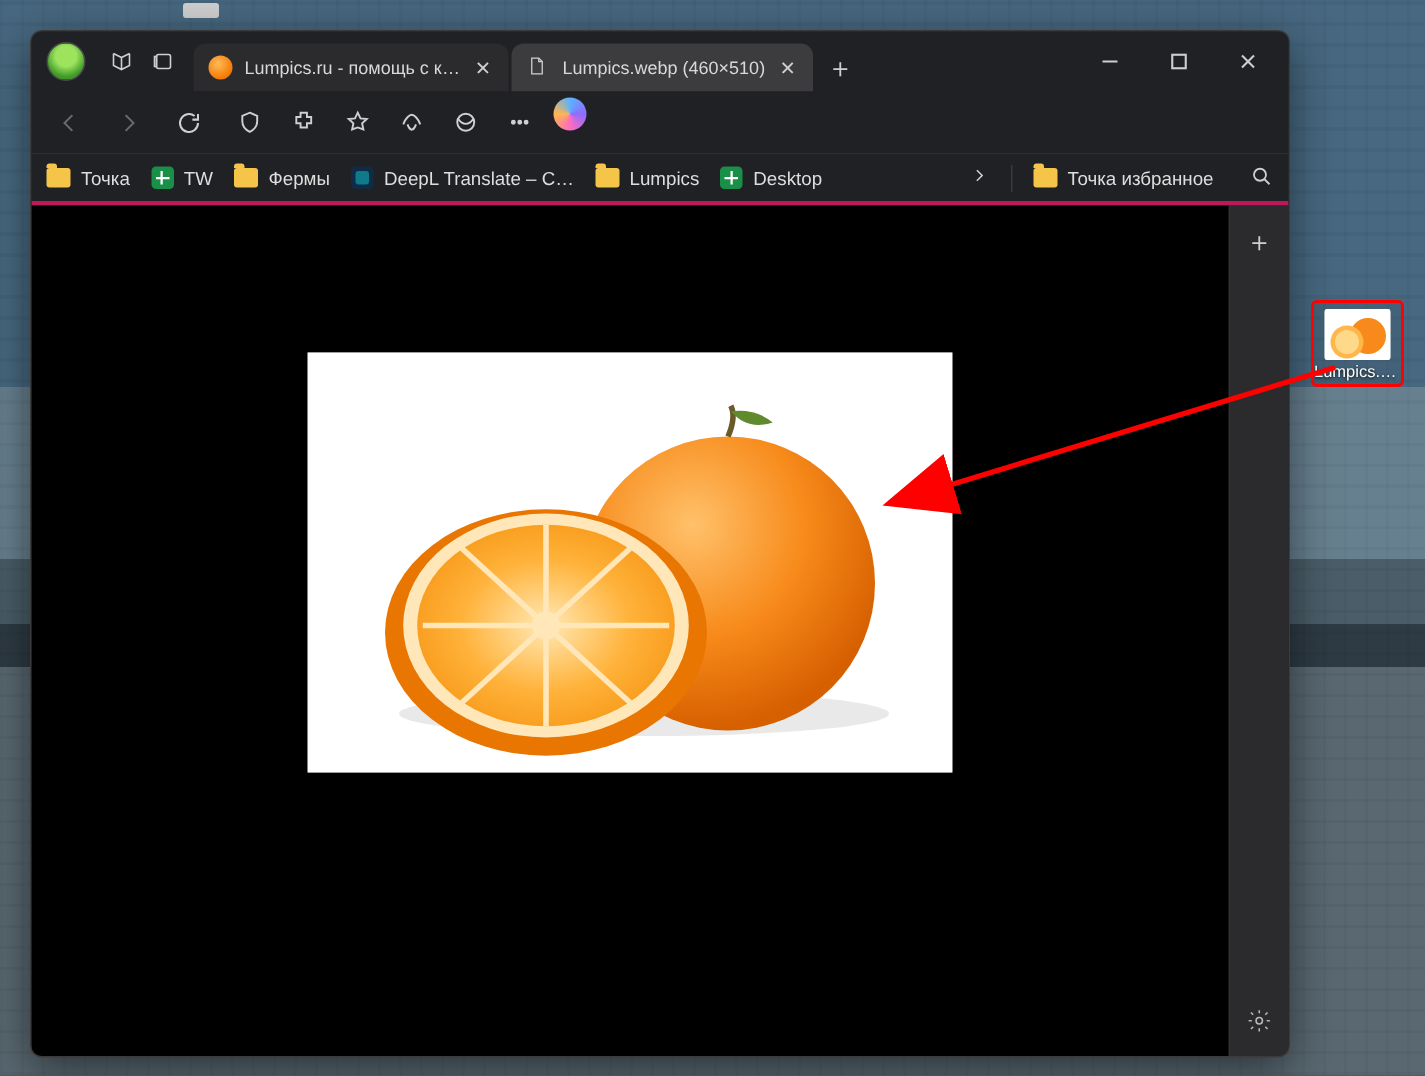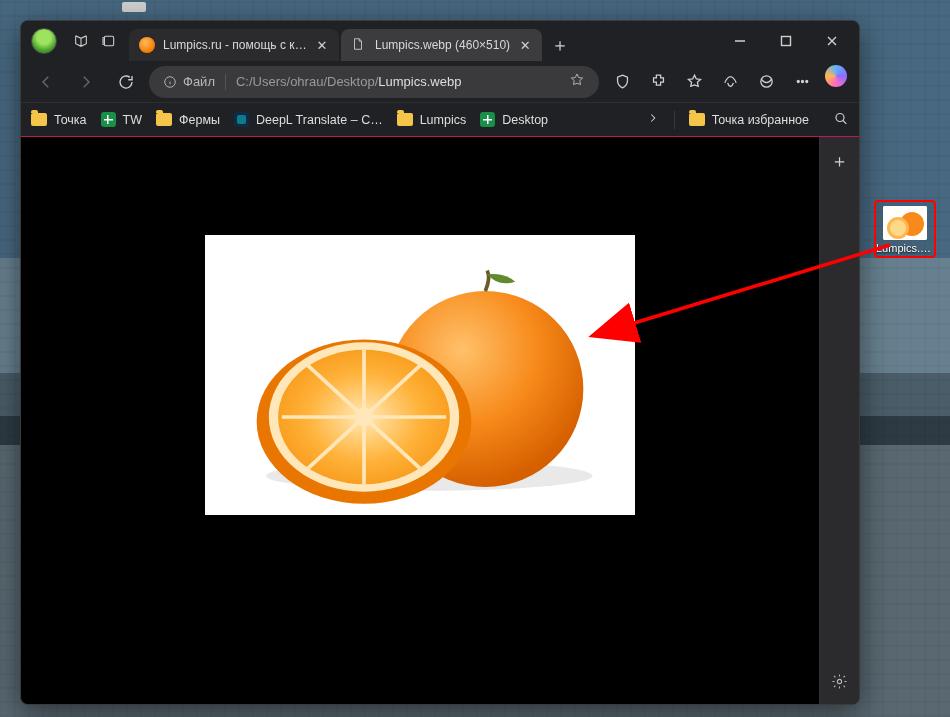--- a/index.html
+++ b/index.html
@@ -97,21 +97,21 @@
   .tool-icons .nav-btn svg{ width:17px; height:17px; }
   .copilot { width:22px; height:22px; border-radius:50%;
     background: conic-gradient(#5cb1ff, #8e6cff, #ff6cc0, #ffb64e, #5cb1ff);
     margin:0 4px;
   }
 
   
   .bookmarks {
     display:flex; align-items:center; gap:14px;
     height:34px; padding:0 10px;
-    background:#202124; border-bottom:1px solid #be185d;
+    background:#202124; border-bottom:3px solid #be185d;
     font-size:12.5px; color:#dedede;
   }
   .bookmarks .bm{ display:flex; align-items:center; gap:7px; white-space:nowrap;}
   .folder-icon{ width:16px; height:13px; background:#f5c54a; border-radius:2px; position:relative;}
   .folder-icon::before{ content:''; position:absolute; top:-3px; left:0; width:7px; height:3px; background:#f5c54a; border-radius:2px 2px 0 0;}
   .sheet-icon{ width:15px; height:15px; background:#1a8f47; border-radius:3px; display:flex; align-items:center; justify-content:center;}
   .sheet-icon::after{content:''; width:9px; height:9px; background:
      linear-gradient(#fff,#fff) center/9px 1.5px no-repeat,
      linear-gradient(#fff,#fff) center/1.5px 9px no-repeat;}
   .deepl-icon{ width:15px; height:15px; border-radius:3px; background:#0f2b46; position:relative;}
@@ -240,36 +240,20 @@
         <svg viewBox="0 0 24 24">
           <path d="M9 5l7 7-7 7"></path>
         </svg>
       </div>
     <div class="nav-btn">
         <svg viewBox="0 0 24 24">
           <path d="M20 12a8 8 0 1 1-3-6.2M20 4v5h-5"></path>
         </svg>
       </div>
 
-    <div class="address">
-      <span class="info-chip">
-        <svg viewBox="0 0 24 24">
-            <circle cx="12" cy="12" r="9"></circle>
-            <path d="M12 8v.01M12 11v5"></path>
-          </svg>
-        <span>Файл</span>
-      </span>
-      <span class="sep"></span>
-      <span class="path">
-        <span class="dim">C:/Users/ohrau/Desktop/</span><span>Lumpics.webp</span>
-      </span>
-      <span class="star"><svg viewBox="0 0 24 24">
-            <path d="M12 3l2.6 5.4 5.9.6-4.4 4 1.2 5.8L12 16.9 6.7 18.8l1.2-5.8-4.4-4 5.9-.6z"></path>
-          </svg></span>
-    </div>
 
     <div class="tool-icons">
       <div class="nav-btn">
           <svg viewBox="0 0 24 24">
             <path d="M12 3l7 3v5c0 5-3 8-7 10-4-2-7-5-7-10V6z"></path>
           </svg>
         </div>
       <div class="nav-btn">
           <svg viewBox="0 0 24 24">
             <path d="M9 3h6v4h4v6h-4v4H9v-4H5V7h4z"></path>

